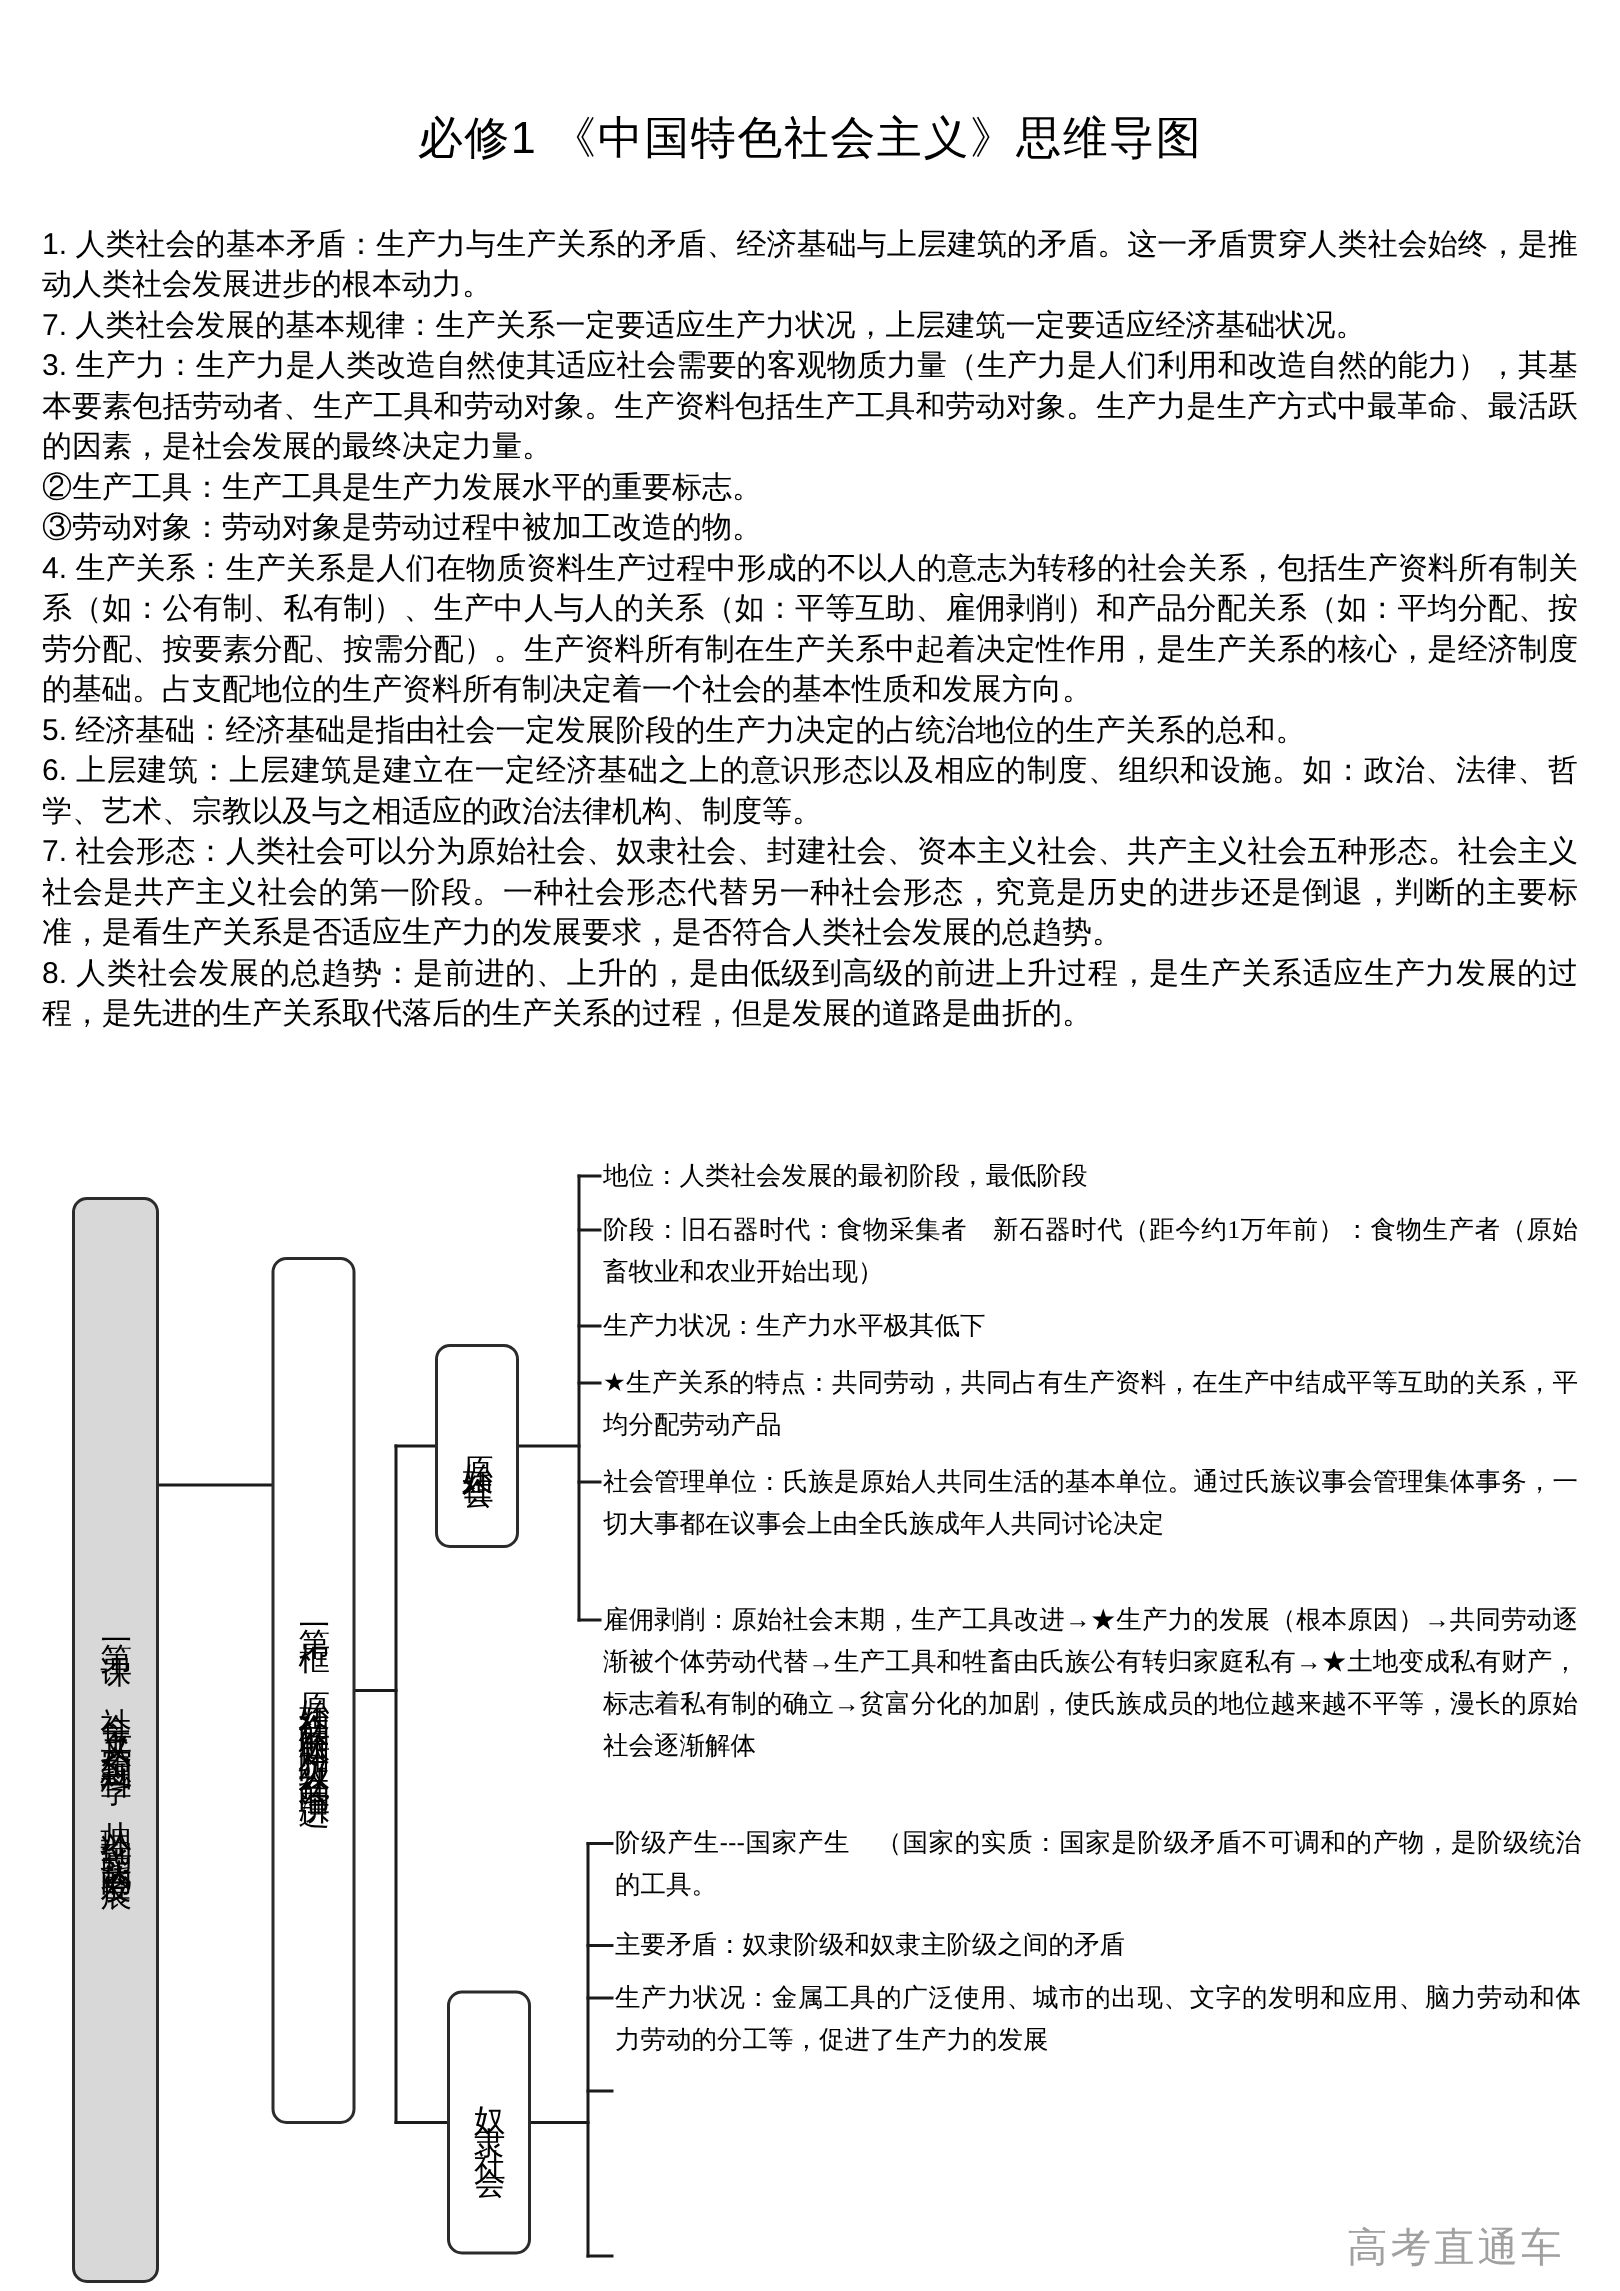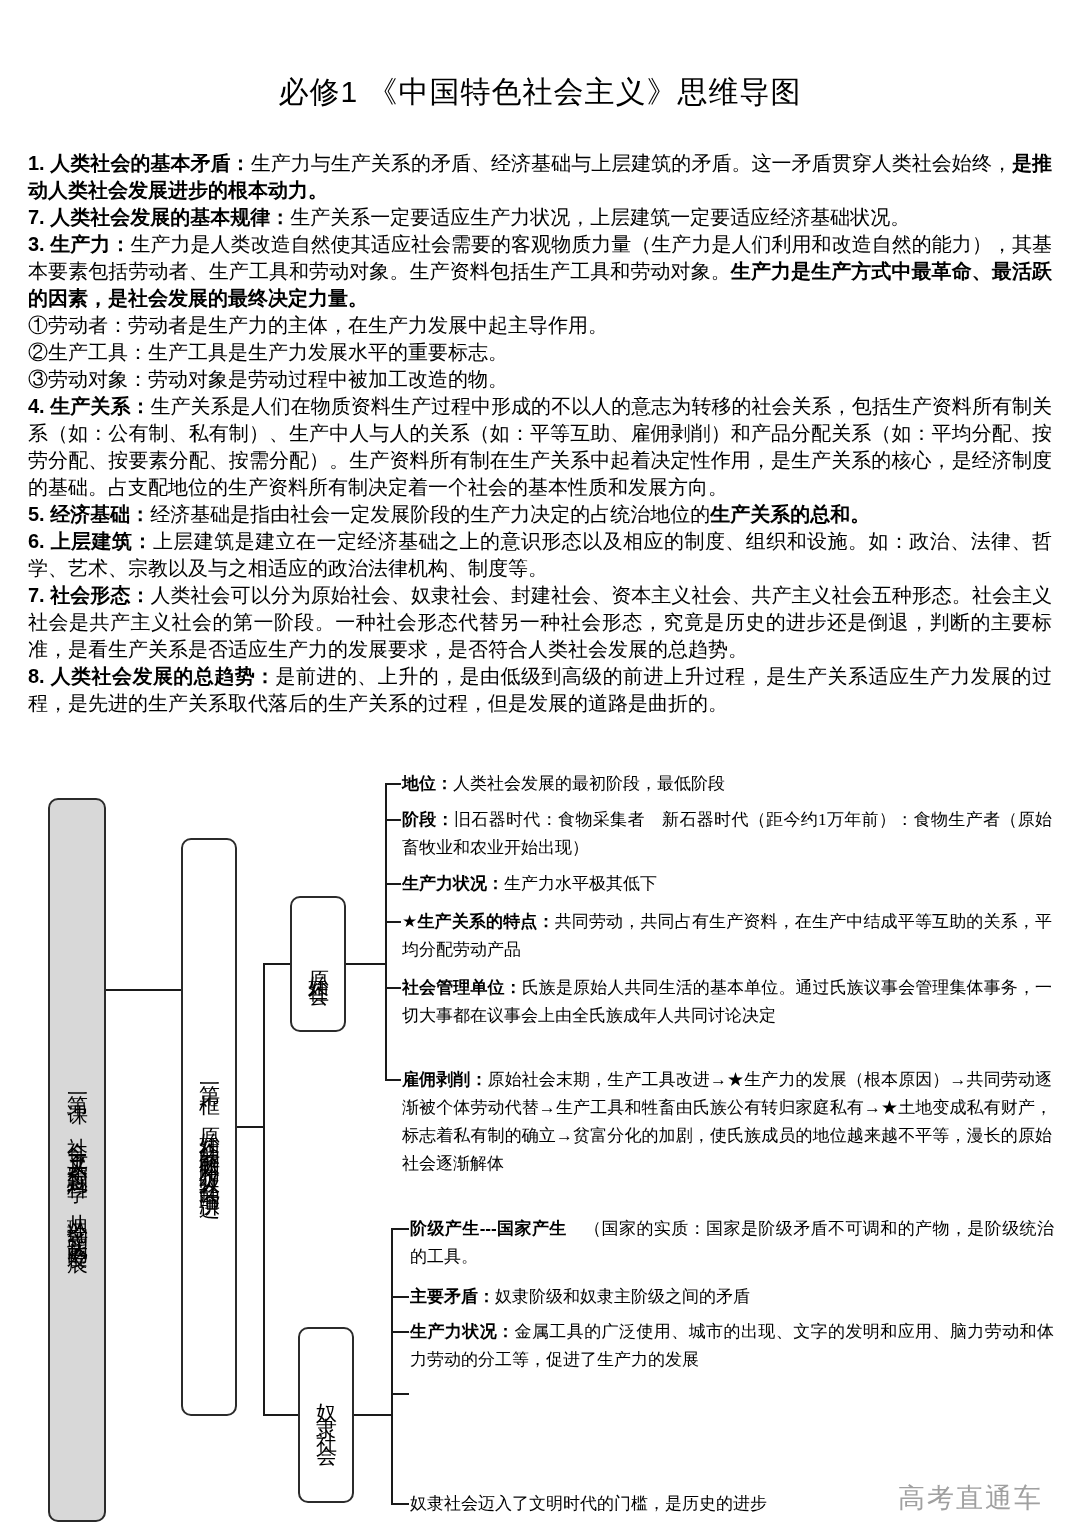--- a/index.html
+++ b/index.html
@@ -30,21 +30,21 @@
     position: absolute;
     top: 150px;
     left: 28px;
     width: 1024px;
     font-size: 20px;
     line-height: 27px;
     text-align: justify;
   }
   .definitions p { margin: 0; }
   .bold {
-    font-weight: bold;
+    font-weight: normal;
     font-family: "Liberation Sans", "DejaVu Sans", sans-serif;
   }
   
   .vbox {
     position: absolute;
     display: flex;
     flex-direction: column;
     align-items: center;
     justify-content: center;
     gap: 28px;
@@ -95,21 +95,20 @@
 <body>
 
 <div class="page">
 
   <h1 class="title">必修1 《中国特色社会主义》思维导图</h1>
 
   <div class="definitions">
     <p><span class="bold">1. 人类社会的基本矛盾：</span><span>生产力与生产关系的矛盾、经济基础与上层建筑的矛盾。这一矛盾贯穿人类社会始终，</span><span class="bold">是推动人类社会发展进步的根本动力。</span></p>
     <p><span class="bold">7. 人类社会发展的基本规律：</span><span>生产关系一定要适应生产力状况，上层建筑一定要适应经济基础状况。</span></p>
     <p><span class="bold">3. 生产力：</span><span>生产力是人类改造自然使其适应社会需要的客观物质力量（生产力是人们利用和改造自然的能力），其基本要素包括劳动者、生产工具和劳动对象。生产资料包括生产工具和劳动对象。</span><span class="bold">生产力是生产方式中最革命、最活跃的因素，是社会发展的最终决定力量。</span></p>
-    <p><span>①劳动者：劳动者是生产力的主体，在生产力发展中起主导作用。</span></p>
     <p><span>②生产工具：生产工具是生产力发展水平的重要标志。</span></p>
     <p><span>③劳动对象：劳动对象是劳动过程中被加工改造的物。</span></p>
     <p><span class="bold">4. 生产关系：</span><span>生产关系是人们在物质资料生产过程中形成的不以人的意志为转移的社会关系，包括生产资料所有制关系（如：公有制、私有制）、生产中人与人的关系（如：平等互助、雇佣剥削）和产品分配关系（如：平均分配、按劳分配、按要素分配、按需分配）。生产资料所有制在生产关系中起着决定性作用，是生产关系的核心，是经济制度的基础。占支配地位的生产资料所有制决定着一个社会的基本性质和发展方向。</span></p>
     <p><span class="bold">5. 经济基础：</span><span>经济基础是指由社会一定发展阶段的生产力决定的占统治地位的</span><span class="bold">生产关系的总和。</span></p>
     <p><span class="bold">6. 上层建筑：</span><span>上层建筑是建立在一定经济基础之上的意识形态以及相应的制度、组织和设施。如：政治、法律、哲学、艺术、宗教以及与之相适应的政治法律机构、制度等。</span></p>
     <p><span class="bold">7. 社会形态：</span><span>人类社会可以分为原始社会、奴隶社会、封建社会、资本主义社会、共产主义社会五种形态。社会主义社会是共产主义社会的第一阶段。一种社会形态代替另一种社会形态，究竟是历史的进步还是倒退，判断的主要标准，是看生产关系是否适应生产力的发展要求，是否符合人类社会发展的总趋势。</span></p>
     <p><span class="bold">8. 人类社会发展的总趋势：</span><span>是前进的、上升的，是由低级到高级的前进上升过程，是生产关系适应生产力发展的过程，是先进的生产关系取代落后的生产关系的过程，但是发展的道路是曲折的。</span></p>
   </div>
 
   <svg class="connectors" viewBox="0 0 1080 1527" xmlns="http://www.w3.org/2000/svg">
@@ -162,17 +161,16 @@
   <div class="branch" style="top:770px"><span class="bold">地位：</span><span>人类社会发展的最初阶段，最低阶段</span></div>
   <div class="branch" style="top:806px"><span class="bold">阶段：</span><span>旧石器时代：食物采集者　新石器时代（距今约1万年前）：食物生产者（原始畜牧业和农业开始出现）</span></div>
   <div class="branch" style="top:870px"><span class="bold">生产力状况：</span><span>生产力水平极其低下</span></div>
   <div class="branch" style="top:908px"><span class="bold">★生产关系的特点：</span><span>共同劳动，共同占有生产资料，在生产中结成平等互助的关系，平均分配劳动产品</span></div>
   <div class="branch" style="top:974px"><span class="bold">社会管理单位：</span><span>氏族是原始人共同生活的基本单位。通过氏族议事会管理集体事务，一切大事都在议事会上由全氏族成年人共同讨论决定</span></div>
   <div class="branch" style="top:1066px"><span class="bold">雇佣剥削：</span><span>原始社会末期，生产工具改进→★生产力的发展（根本原因）→共同劳动逐渐被个体劳动代替→生产工具和牲畜由氏族公有转归家庭私有→★土地变成私有财产，标志着私有制的确立→贫富分化的加剧，使氏族成员的地位越来越不平等，漫长的原始社会逐渐解体</span></div>
 
   <div class="branch branch-s" style="top:1215px"><span class="bold">阶级产生---国家产生</span><span>　（国家的实质：国家是阶级矛盾不可调和的产物，是阶级统治的工具。</span></div>
   <div class="branch branch-s" style="top:1283px"><span class="bold">主要矛盾：</span><span>奴隶阶级和奴隶主阶级之间的矛盾</span></div>
   <div class="branch branch-s" style="top:1318px"><span class="bold">生产力状况：</span><span>金属工具的广泛使用、城市的出现、文字的发明和应用、脑力劳动和体力劳动的分工等，促进了生产力的发展</span></div>
-  <div class="branch branch-s" style="top:1490px"><span>奴隶社会迈入了文明时代的门槛，是历史的进步</span></div>
 
   <div class="watermark">高考直通车</div>
 
 </div>
 
 </body></html>

